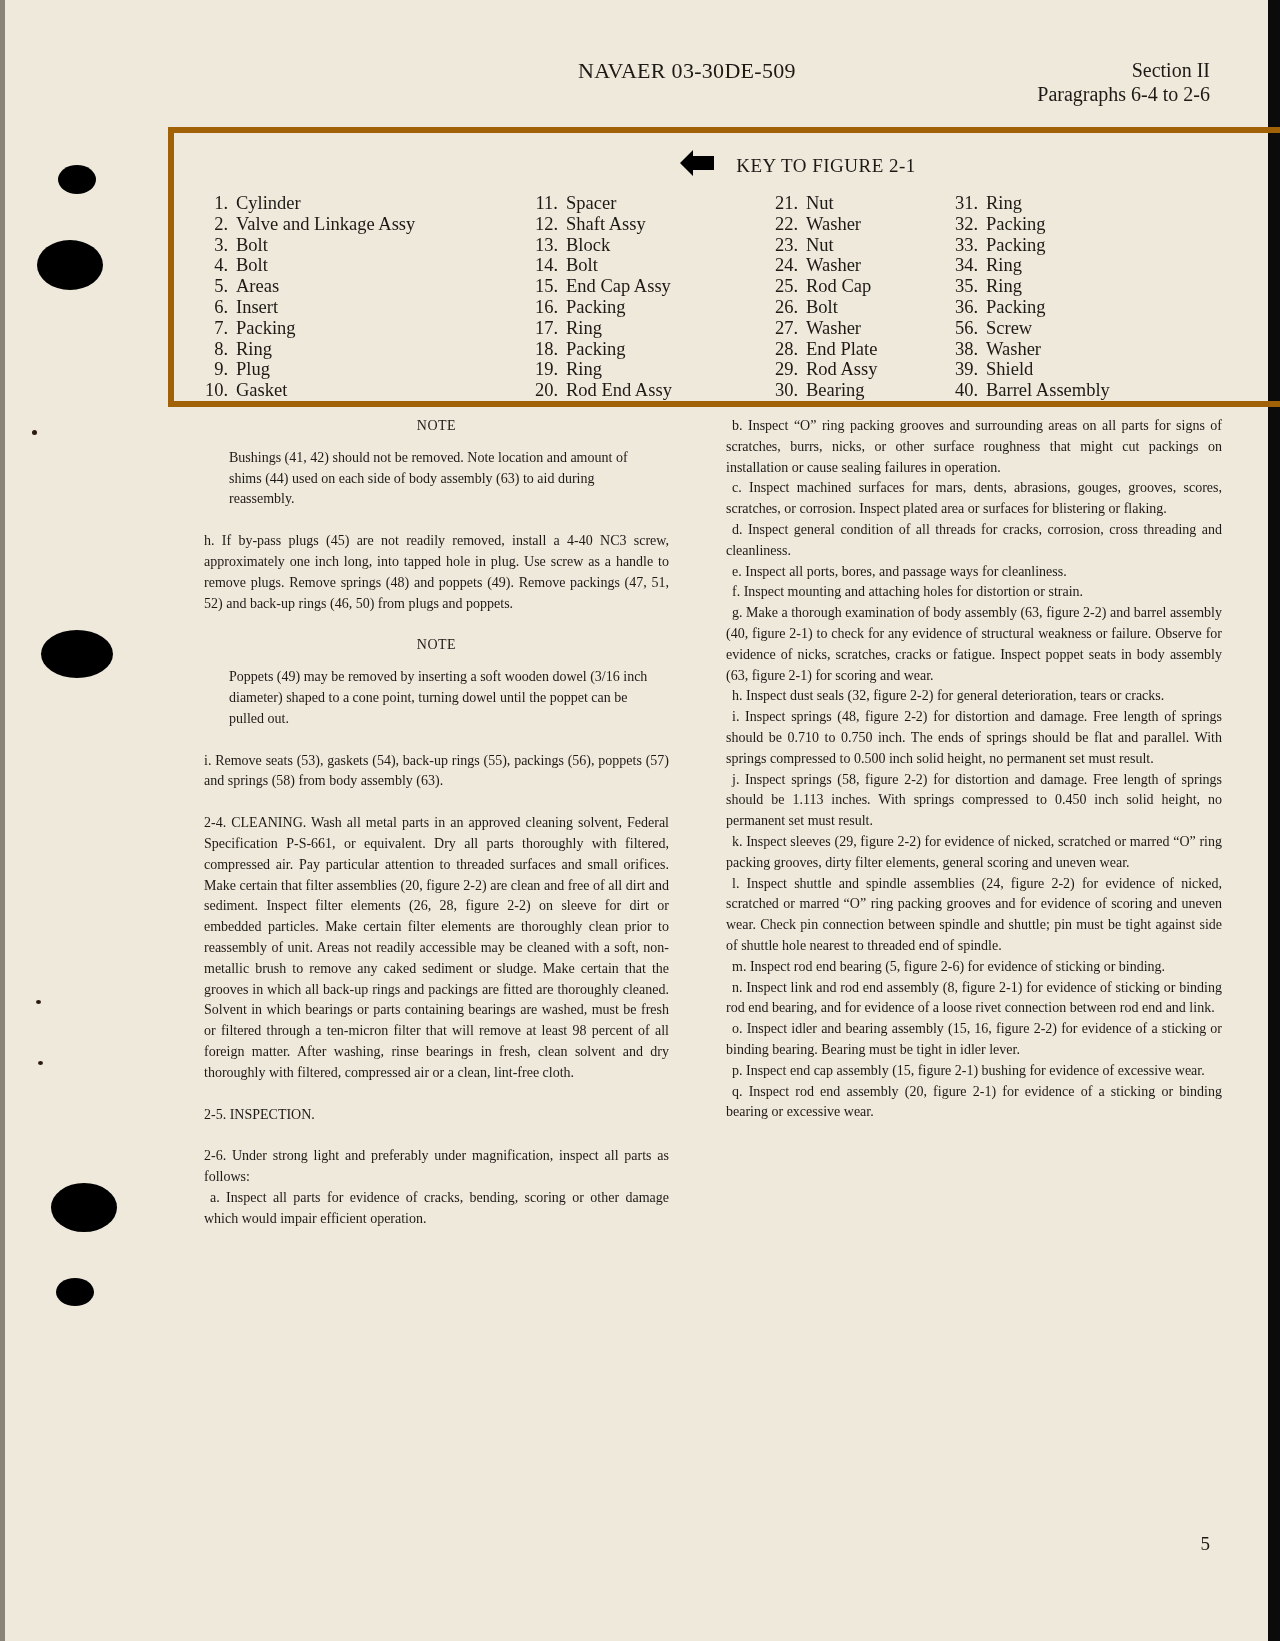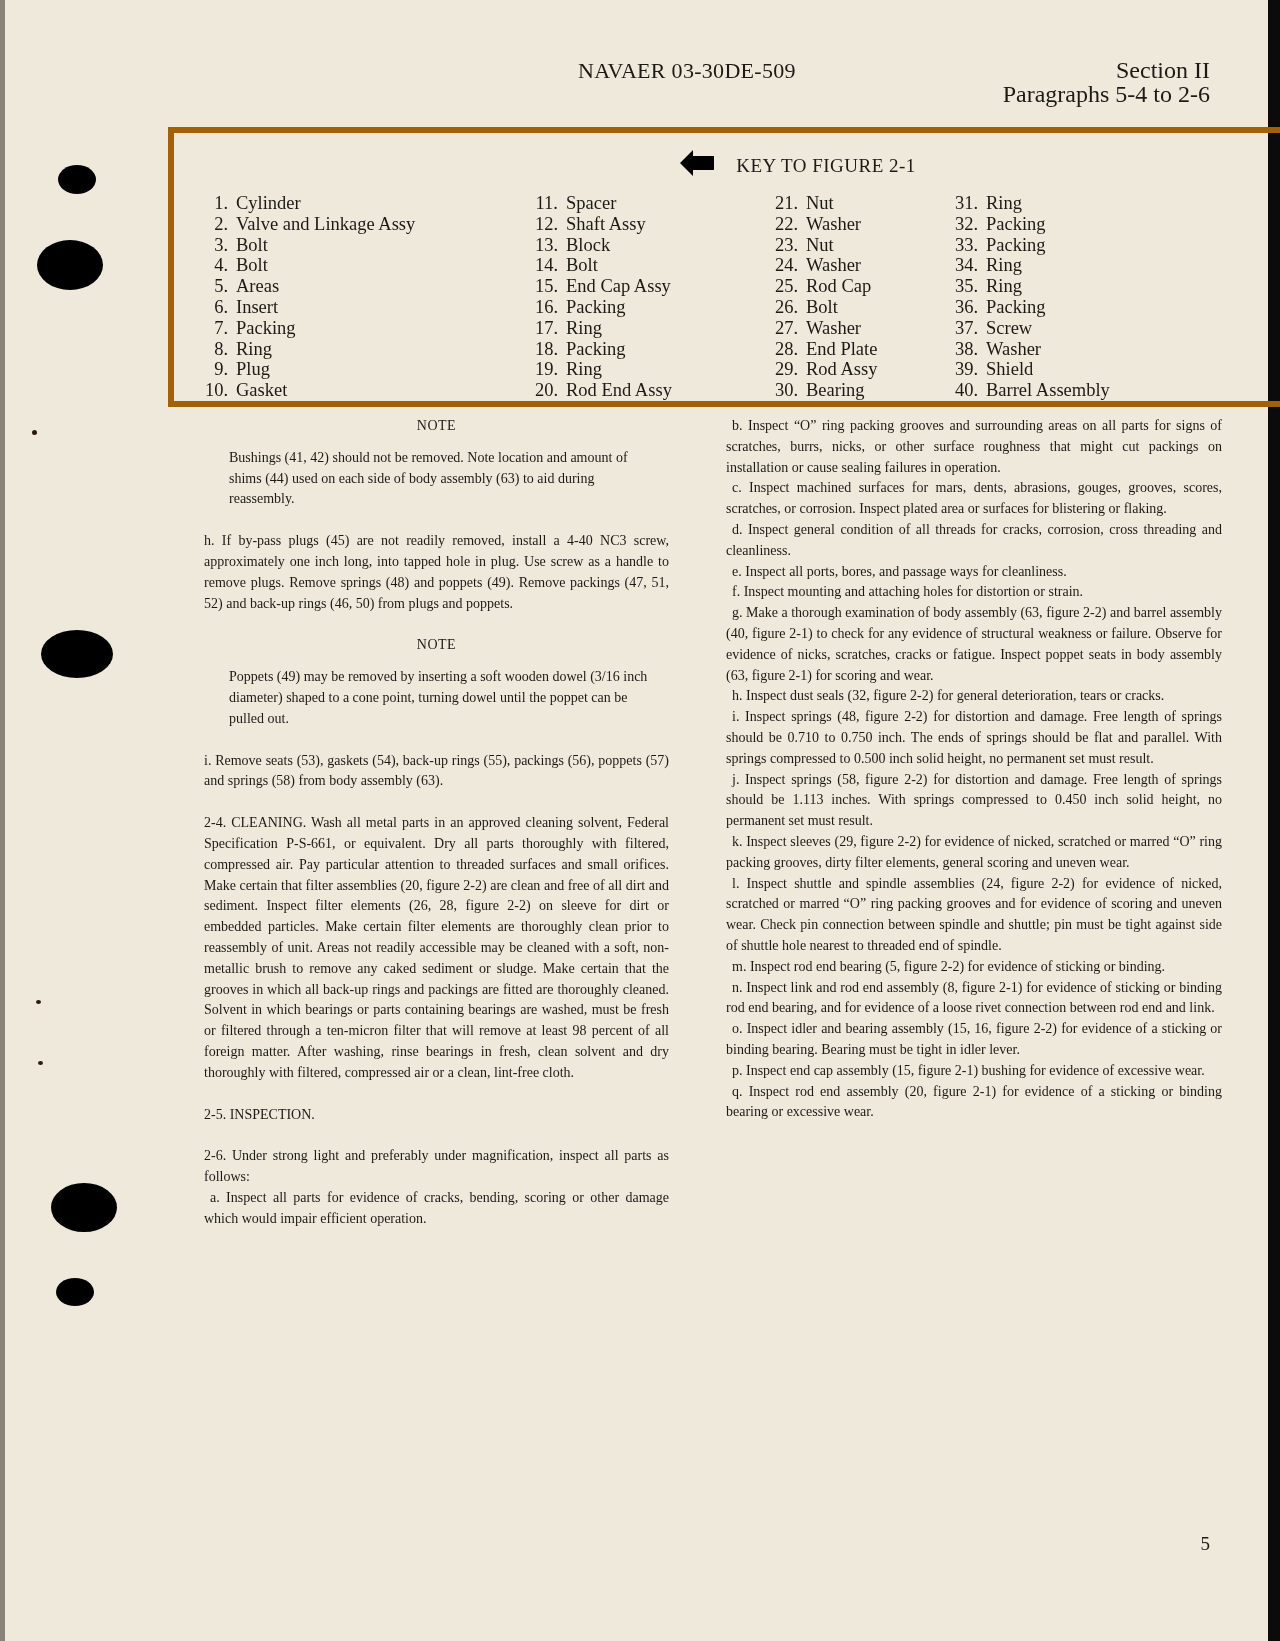--- a/index.html
+++ b/index.html
@@ -21,21 +21,21 @@
     }
     .hole { position: absolute; background: #000; border-radius: 50%; }
     .speck { position: absolute; background: #2a1a10; border-radius: 50%; }
 
     .hdr-left {
       position: absolute; left: 578px; top: 58px;
       font-size: 22px; letter-spacing: 0.3px;
     }
     .hdr-right {
       position: absolute; right: 70px; top: 58px;
-      font-size: 24px; text-align: right; line-height: 24px; margin-left: 24px;
+      font-size: 20px; text-align: right; line-height: 24px; margin-left: 24px;
     }
 
     .key-box {
       position: absolute; left: 168px; top: 127px;
       width: 1260px; height: 280px;
       border: 6px solid #a16207;
       box-sizing: border-box;
     }
     .key-title {
       position: absolute; left: 0; right: 0; top: 17px;
@@ -76,21 +76,21 @@
 <div class="hole" style="left:41px;top:630px;width:72px;height:48px;"></div>
 <div class="hole" style="left:51px;top:1183px;width:66px;height:49px;"></div>
 <div class="hole" style="left:56px;top:1278px;width:38px;height:28px;"></div>
 <div class="speck" style="left:32px;top:430px;width:5px;height:5px;"></div>
 <div class="speck" style="left:36px;top:1000px;width:5px;height:4px;"></div>
 <div class="speck" style="left:38px;top:1061px;width:5px;height:4px;"></div>
 
 <div class="hdr-left">NAVAER 03-30DE-509</div>
 <div class="hdr-right">
   <div>Section II</div>
-  <div>Paragraphs 5-4 to 2-6</div>
+  <div>Paragraphs 6-4 to 2-6</div>
 </div>
 
 <div class="key-box">
   <div class="key-title">
     <svg class="arrow-svg" width="34" height="26" viewBox="0 0 34 26">
       <polygon points="0,13 13,0 13,6 34,6 34,20 13,20 13,26" fill="#000"></polygon>
     </svg><span>KEY TO FIGURE 2-1</span>
   </div>
 
   <div class="key-col" style="left:20px;">
@@ -132,21 +132,21 @@
     <div class="row"><span class="num">30.</span><span>Bearing</span></div>
   </div>
 
   <div class="key-col" style="left:770px;">
     <div class="row"><span class="num">31.</span><span>Ring</span></div>
     <div class="row"><span class="num">32.</span><span>Packing</span></div>
     <div class="row"><span class="num">33.</span><span>Packing</span></div>
     <div class="row"><span class="num">34.</span><span>Ring</span></div>
     <div class="row"><span class="num">35.</span><span>Ring</span></div>
     <div class="row"><span class="num">36.</span><span>Packing</span></div>
-    <div class="row"><span class="num">37.</span><span>Screw</span></div>
+    <div class="row"><span class="num">56.</span><span>Screw</span></div>
     <div class="row"><span class="num">38.</span><span>Washer</span></div>
     <div class="row"><span class="num">39.</span><span>Shield</span></div>
     <div class="row"><span class="num">40.</span><span>Barrel Assembly</span></div>
   </div>
 </div>
 
 <div class="col col-left">
   <div class="note-heading">NOTE</div>
   <div class="note-body">Bushings (41, 42) should not be removed. Note location and amount of shims (44) used on each side of body assembly (63) to aid during reassembly.</div>
   <div class="para">h. If by-pass plugs (45) are not readily removed, install a 4-40 NC3 screw, approximately one inch long, into tapped hole in plug. Use screw as a handle to remove plugs. Remove springs (48) and poppets (49). Remove packings (47, 51, 52) and back-up rings (46, 50) from plugs and poppets.</div>
@@ -164,20 +164,20 @@
   <div class="step">c. Inspect machined surfaces for mars, dents, abrasions, gouges, grooves, scores, scratches, or corrosion. Inspect plated area or surfaces for blistering or flaking.</div>
   <div class="step">d. Inspect general condition of all threads for cracks, corrosion, cross threading and cleanliness.</div>
   <div class="step">e. Inspect all ports, bores, and passage ways for cleanliness.</div>
   <div class="step">f. Inspect mounting and attaching holes for distortion or strain.</div>
   <div class="step">g. Make a thorough examination of body assembly (63, figure 2-2) and barrel assembly (40, figure 2-1) to check for any evidence of structural weakness or failure. Observe for evidence of nicks, scratches, cracks or fatigue. Inspect poppet seats in body assembly (63, figure 2-1) for scoring and wear.</div>
   <div class="step">h. Inspect dust seals (32, figure 2-2) for general deterioration, tears or cracks.</div>
   <div class="step">i. Inspect springs (48, figure 2-2) for distortion and damage. Free length of springs should be 0.710 to 0.750 inch. The ends of springs should be flat and parallel. With springs compressed to 0.500 inch solid height, no permanent set must result.</div>
   <div class="step">j. Inspect springs (58, figure 2-2) for distortion and damage. Free length of springs should be 1.113 inches. With springs compressed to 0.450 inch solid height, no permanent set must result.</div>
   <div class="step">k. Inspect sleeves (29, figure 2-2) for evidence of nicked, scratched or marred “O” ring packing grooves, dirty filter elements, general scoring and uneven wear.</div>
   <div class="step">l. Inspect shuttle and spindle assemblies (24, figure 2-2) for evidence of nicked, scratched or marred “O” ring packing grooves and for evidence of scoring and uneven wear. Check pin connection between spindle and shuttle; pin must be tight against side of shuttle hole nearest to threaded end of spindle.</div>
-  <div class="step">m. Inspect rod end bearing (5, figure 2-2) for evidence of sticking or binding.</div>
+  <div class="step">m. Inspect rod end bearing (5, figure 2-6) for evidence of sticking or binding.</div>
   <div class="step">n. Inspect link and rod end assembly (8, figure 2-1) for evidence of sticking or binding rod end bearing, and for evidence of a loose rivet connection between rod end and link.</div>
   <div class="step">o. Inspect idler and bearing assembly (15, 16, figure 2-2) for evidence of a sticking or binding bearing. Bearing must be tight in idler lever.</div>
   <div class="step">p. Inspect end cap assembly (15, figure 2-1) bushing for evidence of excessive wear.</div>
   <div class="step">q. Inspect rod end assembly (20, figure 2-1) for evidence of a sticking or binding bearing or excessive wear.</div>
 </div>
 
 <div class="page-num">5</div>
 
 </body></html>

